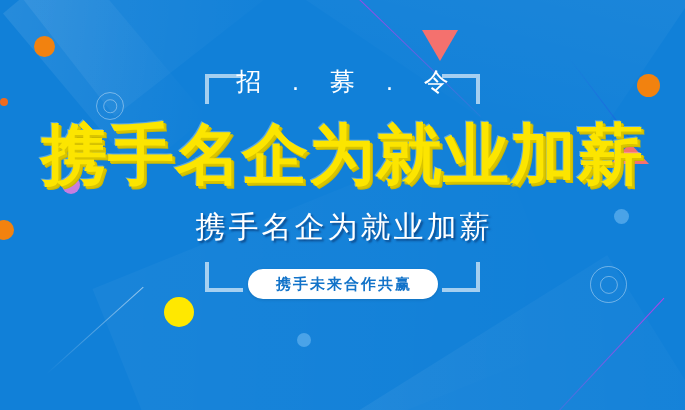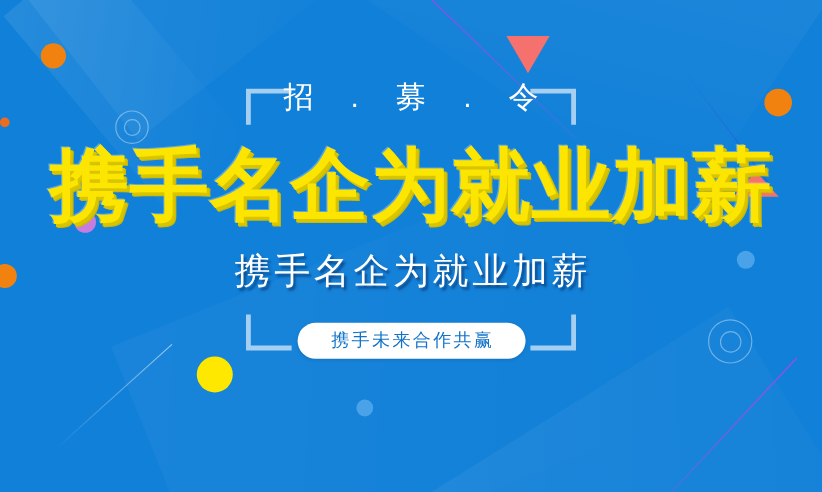--- a/index.html
+++ b/index.html
@@ -196,20 +196,21 @@
     border-radius: 16px;
     background: #ffffff;
     color: #1273c9;
     font-size: 15px;
     letter-spacing: 2px;
     text-indent: 2px;
     line-height: 30px;
     text-align: center;
     white-space: nowrap;
     box-shadow: 0 1px 3px rgba(0,0,0,0.12);
+    font-weight: bold;
   }
 </style>
 </head>
 <body>
 
 <div id="banner">
 
   <div class="band band-top-left"></div>
   <div class="band band-thin-top"></div>
   <div class="band band-top-right"></div>

